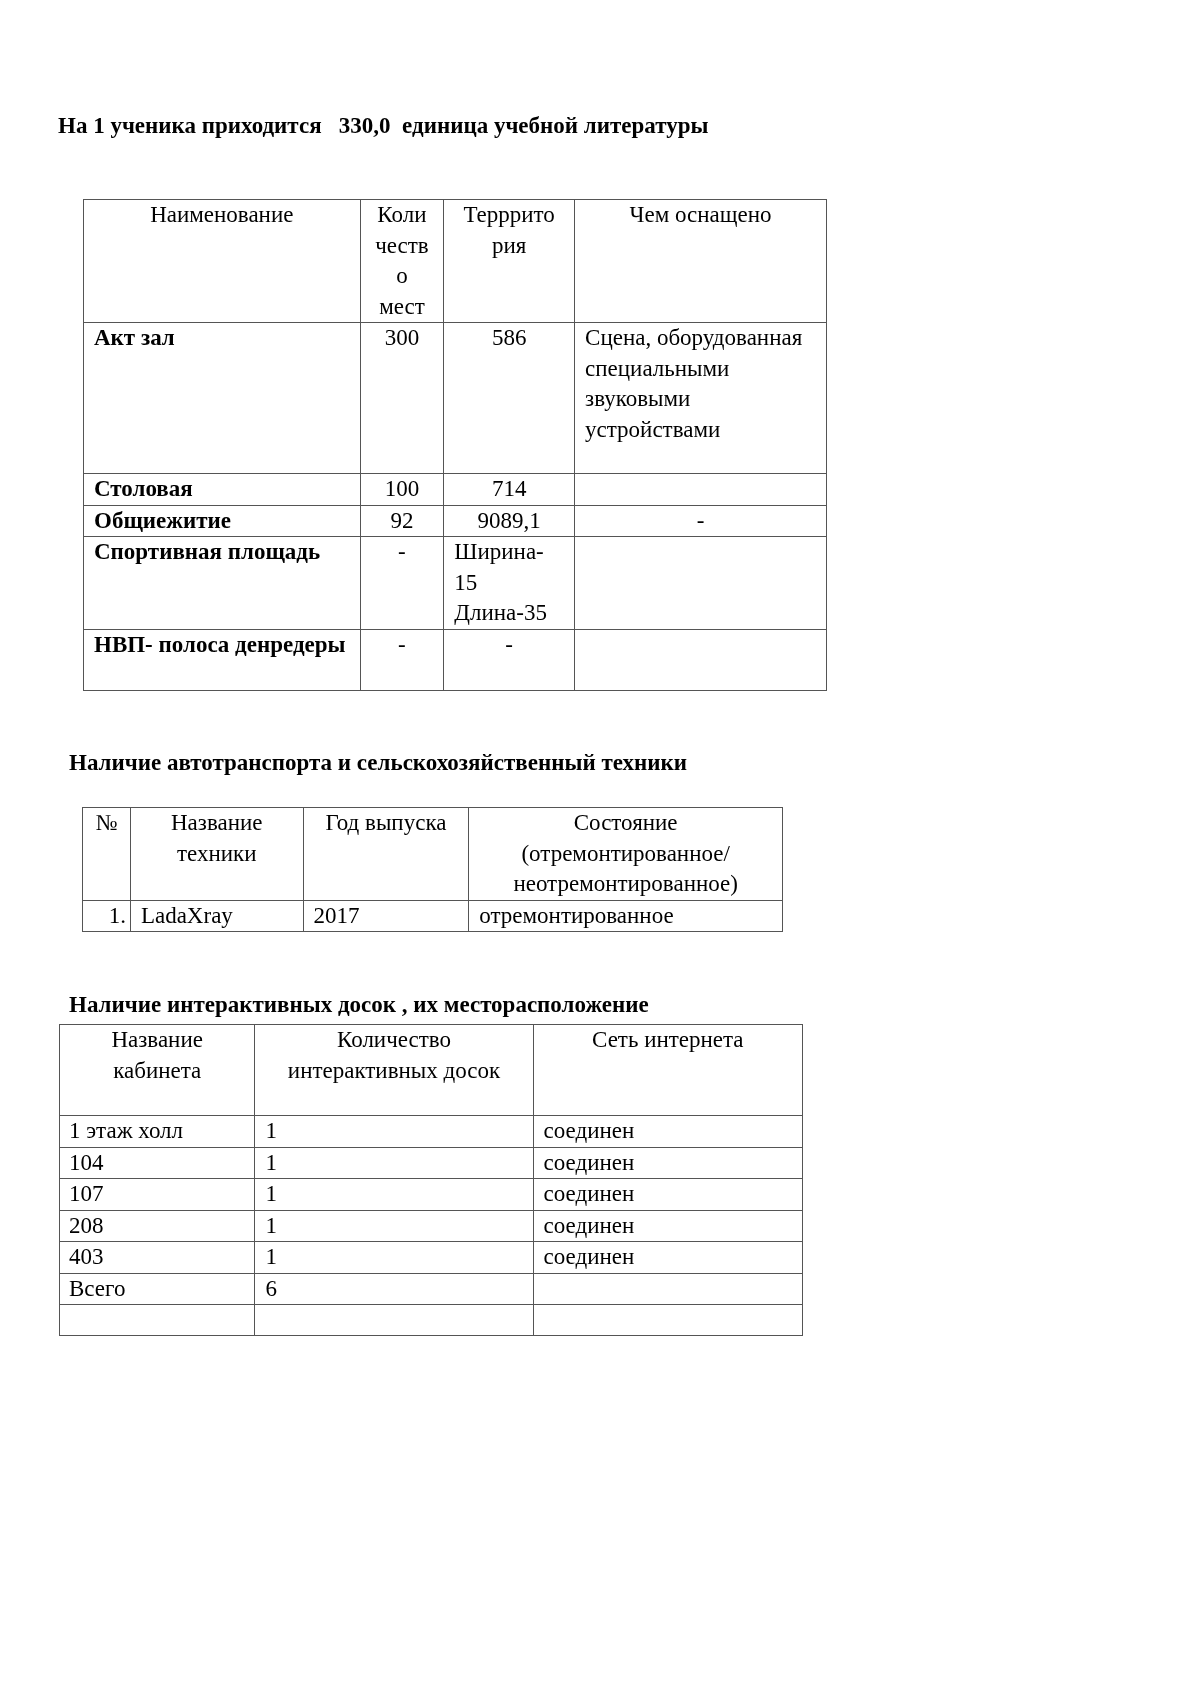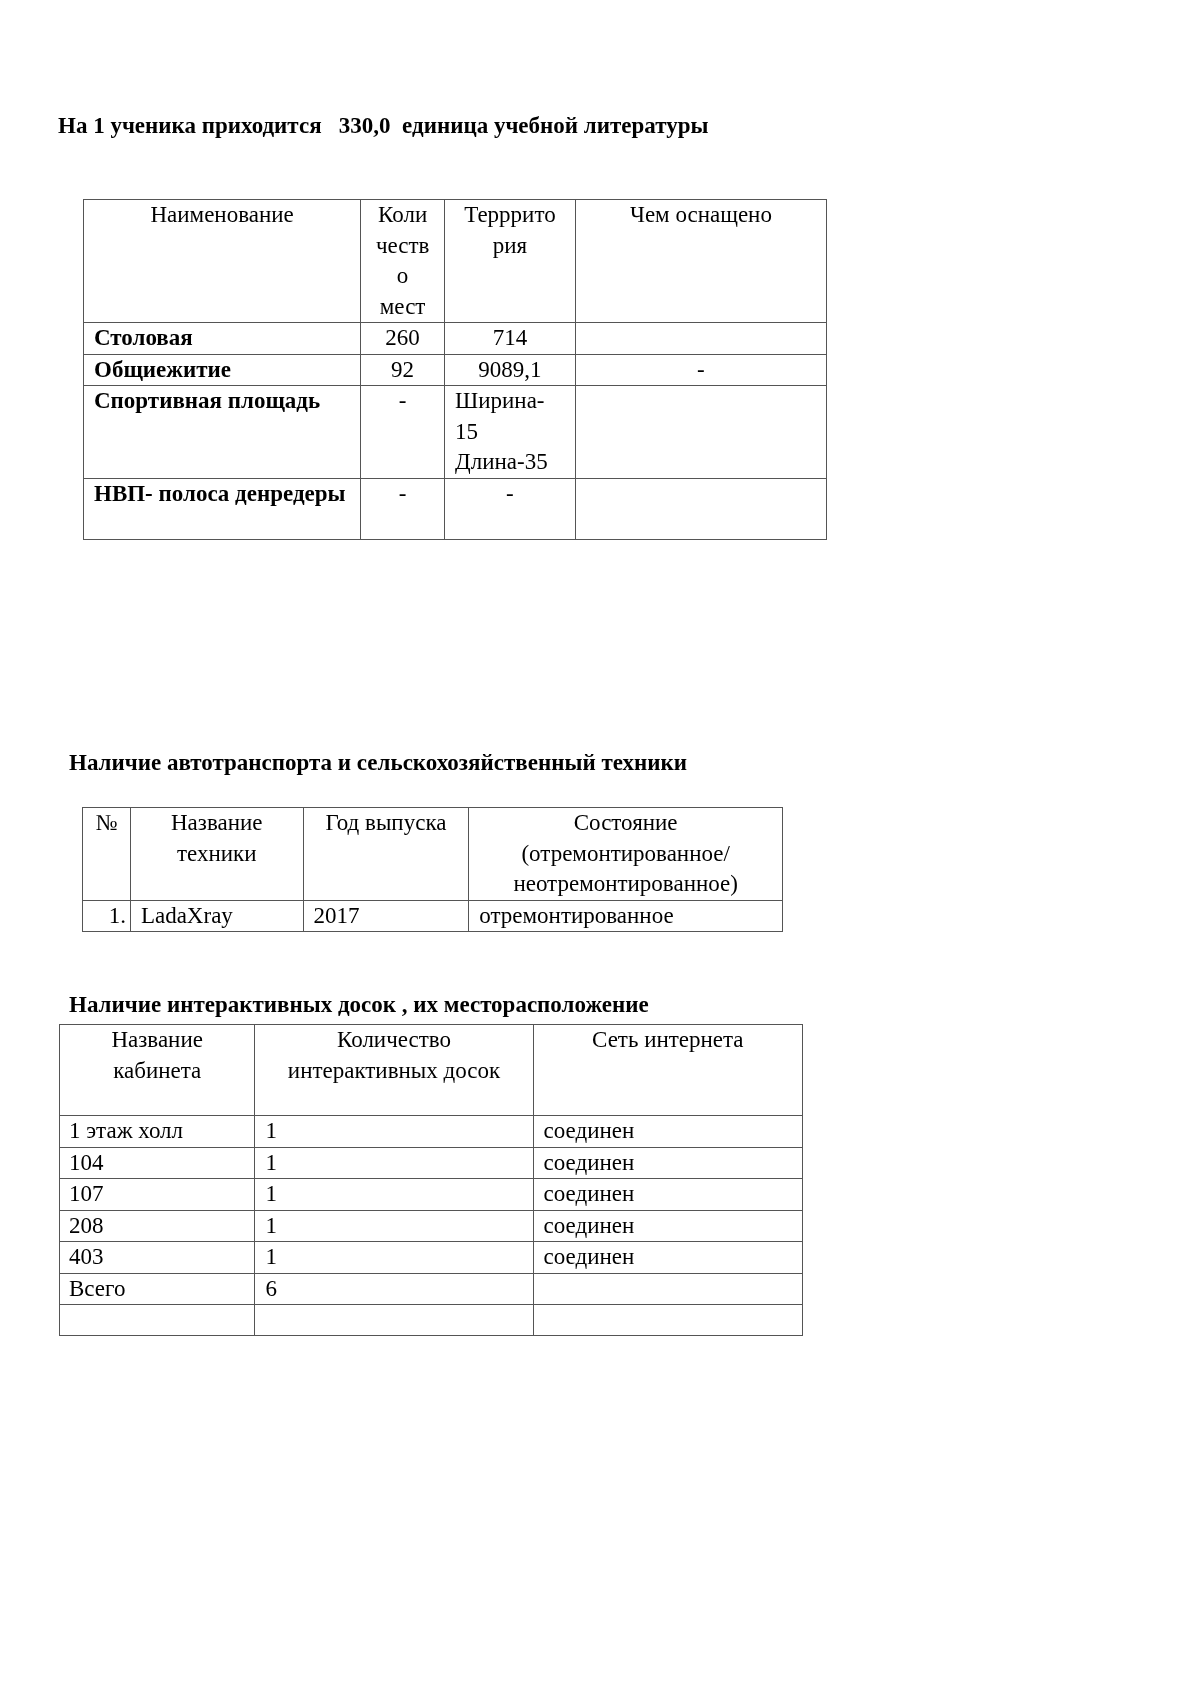--- a/index.html
+++ b/index.html
@@ -33,23 +33,29 @@
       <div>честв</div>
       <div>о</div>
       <div>мест</div>
     </td>
     <td class="c" style="padding:0 2px;">
       <div>Терррито</div>
       <div>рия</div>
     </td>
     <td class="c">Чем оснащено</td>
   </tr>
+  <tr style="height:151px;">
+    <td class="b">Акт зал</td>
+    <td class="c">300</td>
+    <td class="c">586</td>
+    <td style="width:232px;">Сцена, оборудованная специальными звуковыми устройствами</td>
+  </tr>
   <tr style="height:31px;">
     <td class="b">Столовая</td>
-    <td class="c">260</td>
+    <td class="c">100</td>
     <td class="c">714</td>
     <td></td>
   </tr>
   <tr style="height:31px;">
     <td class="b">Общиежитие</td>
     <td class="c">92</td>
     <td class="c">9089,1</td>
     <td class="c">-</td>
   </tr>
   <tr style="height:91px;margin-left:44px;">

